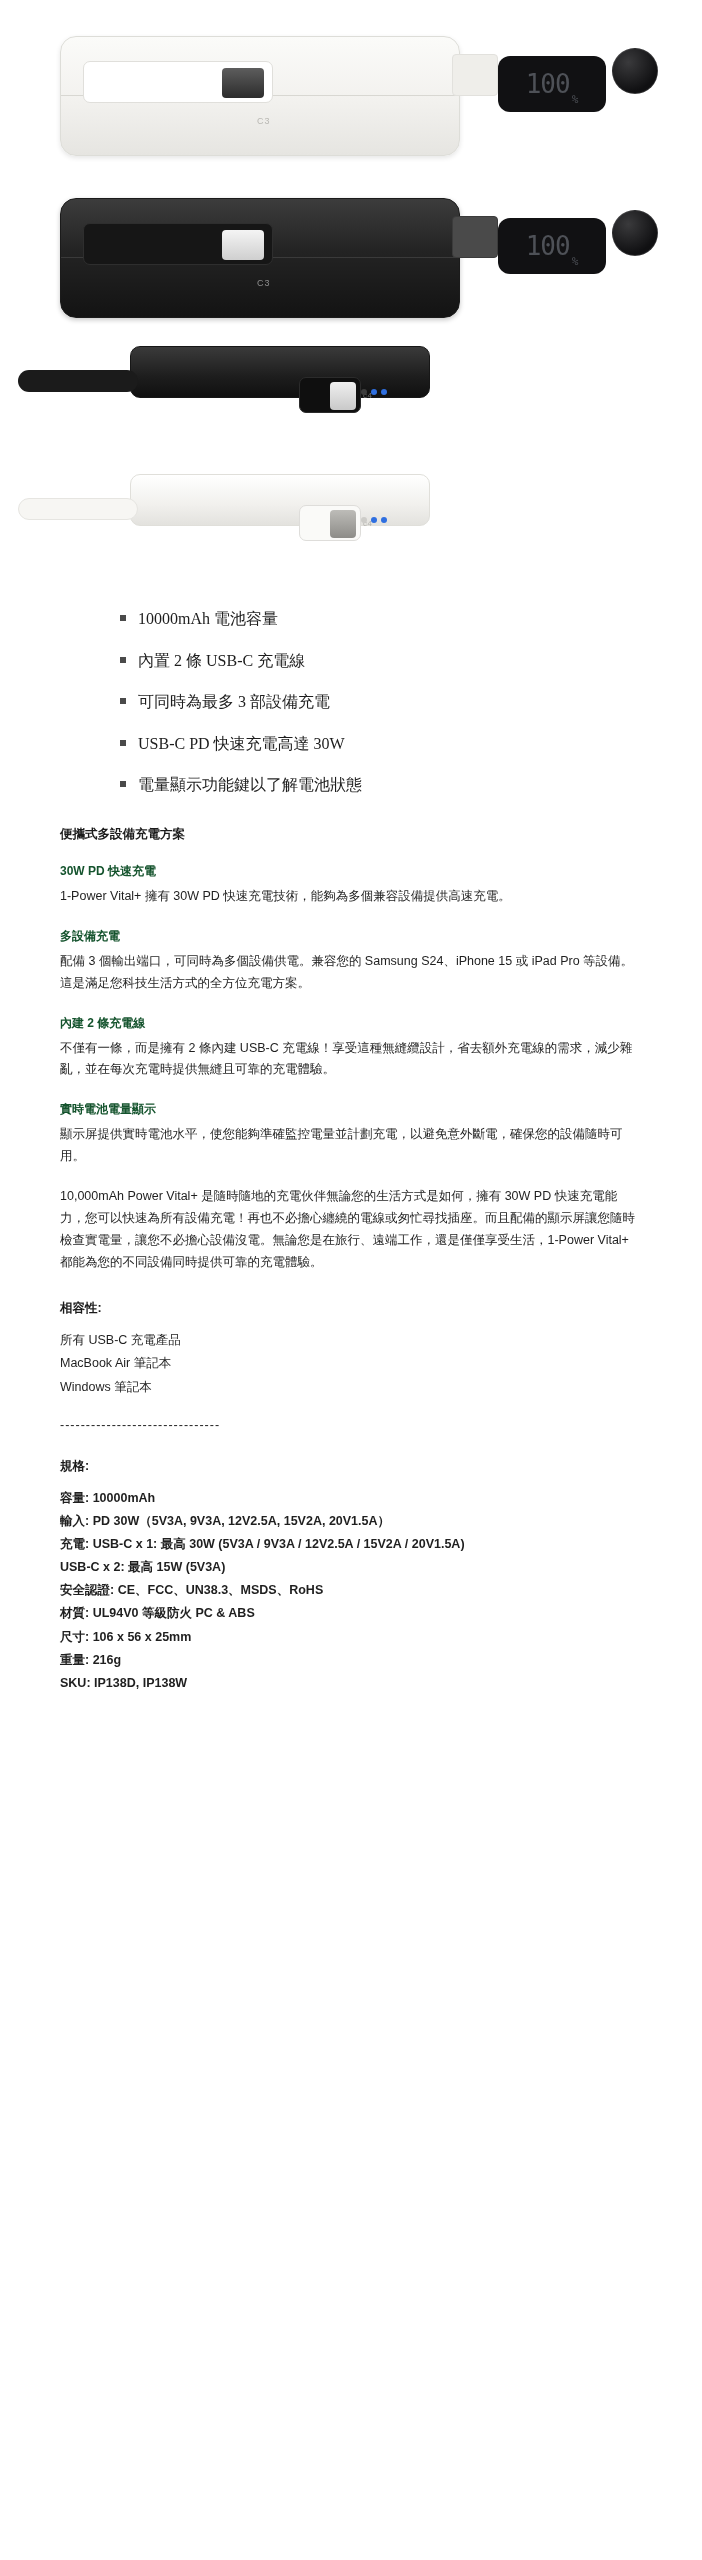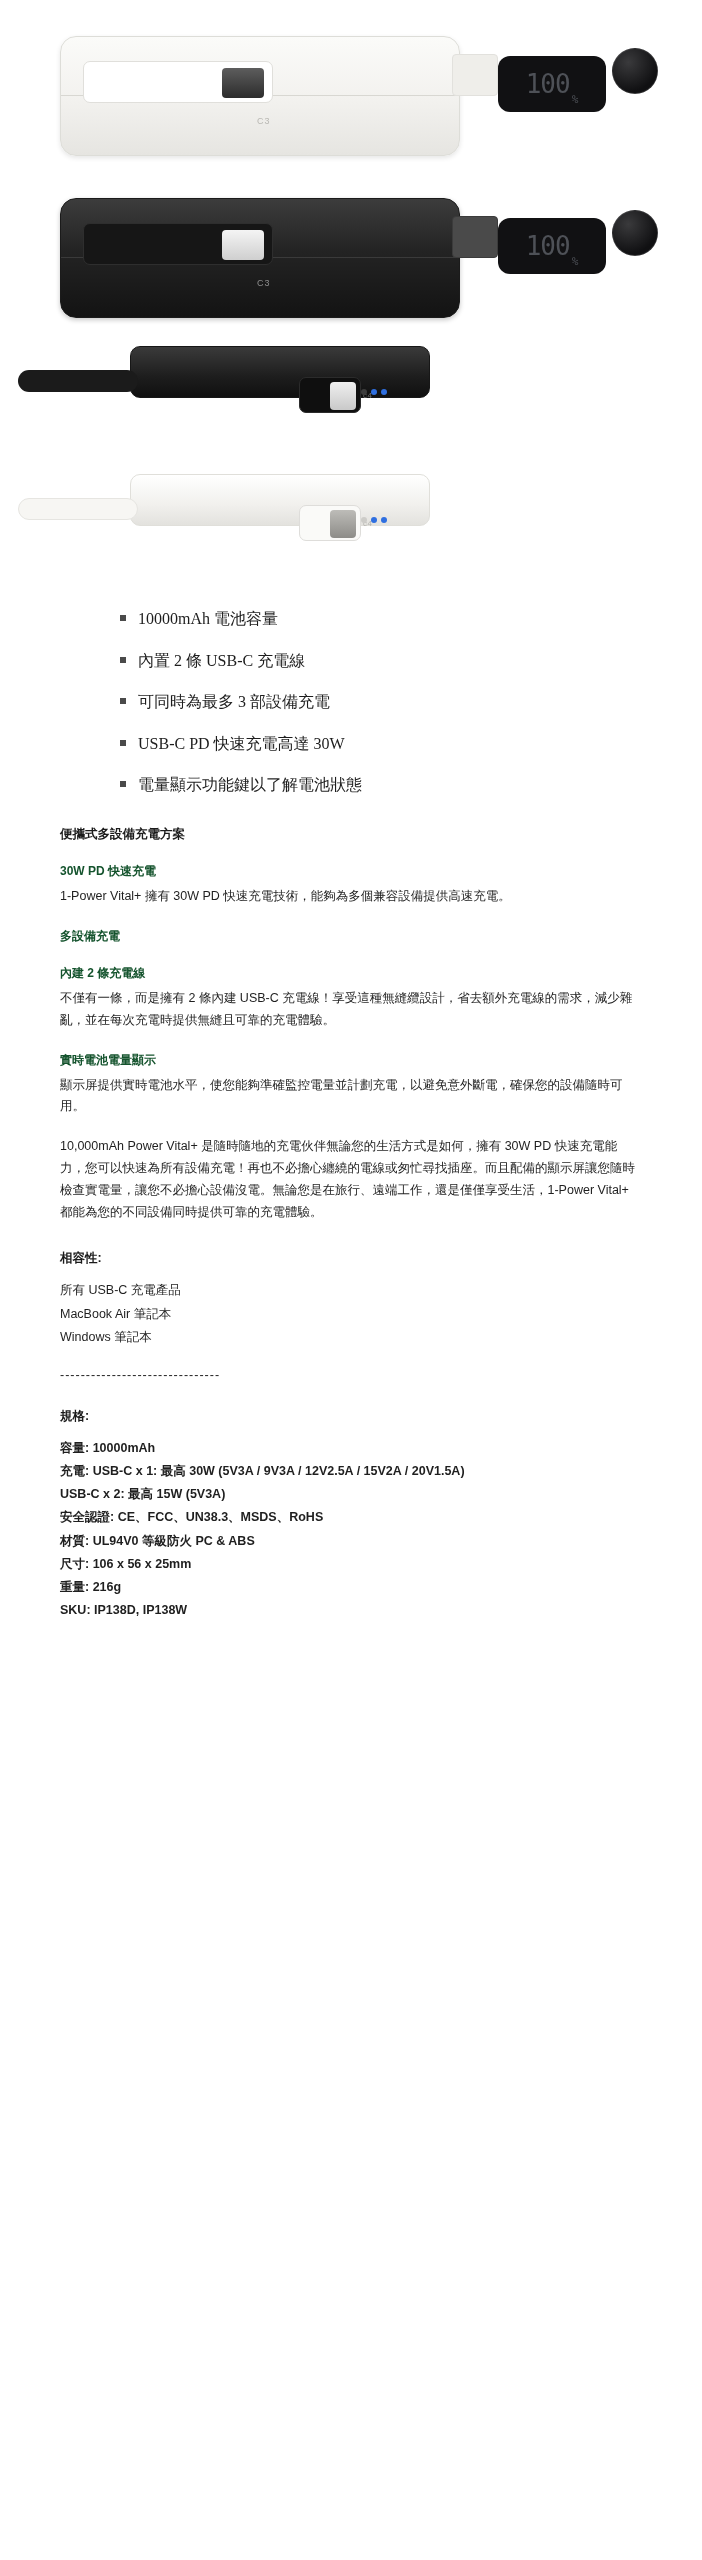--- a/index.html
+++ b/index.html
@@ -368,20 +368,21 @@
       <li>USB-C PD 快速充電高達 30W</li>
       <li>電量顯示功能鍵以了解電池狀態</li>
     </ul>
 
     <div class="sec-title">便攜式多設備充電方案</div>
 
     <div class="sub-title">30W PD 快速充電</div>
     <p class="body">1-Power Vital+ 擁有 30W PD 快速充電技術，能夠為多個兼容設備提供高速充電。</p>
 
     <div class="sub-title">多設備充電</div>
+    <p class="body">配備 3 個輸出端口，可同時為多個設備供電。兼容您的 Samsung S24、iPhone 15 或 iPad Pro 等設備。這是滿足您科技生活方式的全方位充電方案。</p>
 
     <div class="sub-title">內建 2 條充電線</div>
     <p class="body">不僅有一條，而是擁有 2 條內建 USB-C 充電線！享受這種無縫纜設計，省去額外充電線的需求，減少雜亂，並在每次充電時提供無縫且可靠的充電體驗。</p>
 
     <div class="sub-title">實時電池電量顯示</div>
     <p class="body">顯示屏提供實時電池水平，使您能夠準確監控電量並計劃充電，以避免意外斷電，確保您的設備隨時可用。</p>
 
     <p class="body" style="margin-top:18px;">10,000mAh Power Vital+ 是隨時隨地的充電伙伴無論您的生活方式是如何，擁有 30W PD 快速充電能力，您可以快速為所有設備充電！再也不必擔心纏繞的電線或匆忙尋找插座。而且配備的顯示屏讓您隨時檢查實電量，讓您不必擔心設備沒電。無論您是在旅行、遠端工作，還是僅僅享受生活，1-Power Vital+ 都能為您的不同設備同時提供可靠的充電體驗。</p>
 
     <div class="sec-title">相容性:</div>
@@ -393,20 +394,24 @@
 
     <div class="divider">-------------------------------</div>
 
     <div class="sec-title">規格:</div>
 
     <div class="spec-row">
       <span class="spec-label">容量:</span>
       <span class="spec-label">10000mAh</span>
     </div>
     <div class="spec-row">
+      <span class="spec-label">輸入:</span>
+      <span class="spec-label">PD 30W（5V3A, 9V3A, 12V2.5A, 15V2A, 20V1.5A）</span>
+    </div>
+    <div class="spec-row">
       <span class="spec-label">充電:</span>
       <span class="spec-label">USB-C x 1: 最高 30W (5V3A / 9V3A / 12V2.5A / 15V2A / 20V1.5A)</span>
     </div>
     <div class="spec-row">
       <span class="spec-label">USB-C x 2: 最高 15W (5V3A)</span>
     </div>
     <div class="spec-row">
       <span class="spec-label">安全認證:</span>
       <span class="spec-label">CE、FCC、UN38.3、MSDS、RoHS</span>
     </div>

